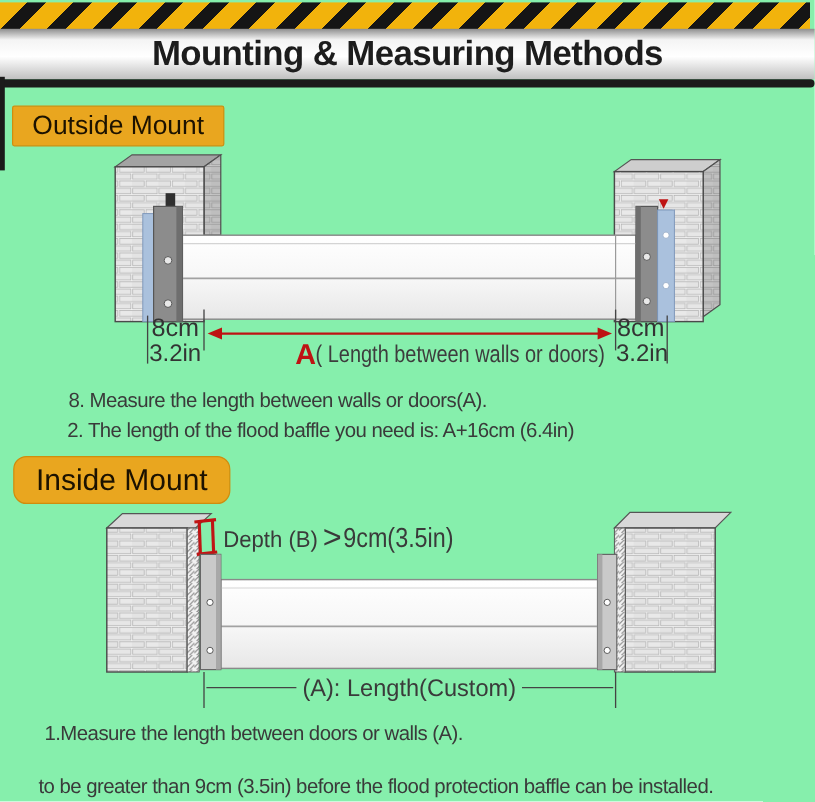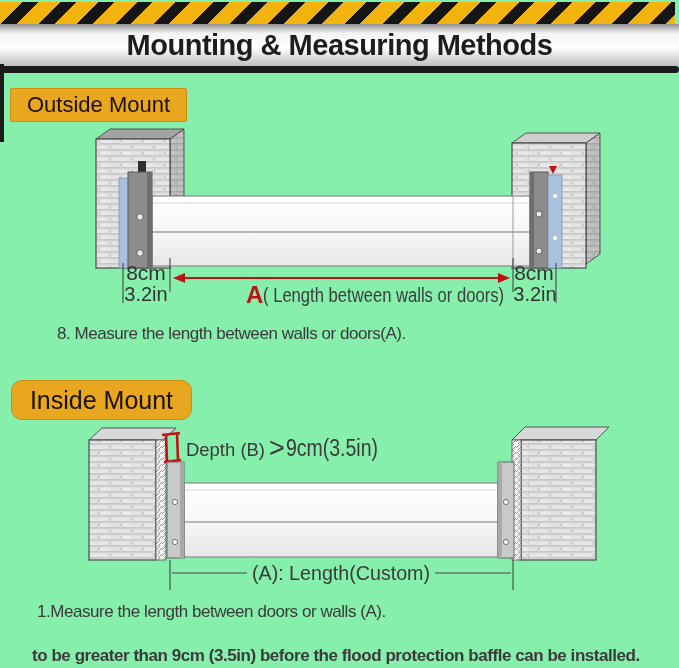--- a/index.html
+++ b/index.html
@@ -137,20 +137,21 @@
     <text x="146" y="280" text-anchor="middle" font-size="21" fill="#333">8cm</text>
     <text x="146" y="301" text-anchor="middle" font-size="20" fill="#333">3.2in</text>
     <text x="534" y="280" text-anchor="middle" font-size="21" fill="#333">8cm</text>
     <text x="535" y="301" text-anchor="middle" font-size="20" fill="#333">3.2in</text>
 
     <text x="246" y="303" font-size="24" font-weight="bold" fill="#be1313">A</text>
     <text x="263" y="302" font-size="20" fill="#3d3d3d" textLength="241" lengthAdjust="spacingAndGlyphs">( Length between walls or doors)</text>
   </svg>
 
   <div class="step" style="left:57px;top:324px;">8. Measure the length between walls or doors(A).</div>
+  <div class="step" style="left:56px;top:349px;">2. The length of the flood baffle you need is: A+16cm (6.4in)</div>
 
   <div class="badge badge-inside">
     <span>Inside Mount</span>
   </div>
 
   <svg class="svg-abs" style="left:80px;top:425px;" width="535" height="170" viewBox="80 425 535 170">
 
     <g>
       <polygon points="89,440 163,440 176,428 102,428" fill="#d8d8d8" stroke="#555" stroke-width="1"></polygon>
       <rect x="89" y="440" width="67" height="120" fill="url(#bricks)" stroke="#4a4a4a" stroke-width="1.2"></rect>
@@ -197,15 +198,15 @@
     <g>
       <line x1="170" y1="560" x2="170" y2="590" stroke="#444" stroke-width="1.1"></line>
       <line x1="513" y1="560" x2="513" y2="590" stroke="#444" stroke-width="1.1"></line>
       <line x1="172" y1="573" x2="247" y2="573" stroke="#444" stroke-width="1.2"></line>
       <line x1="435" y1="573" x2="511" y2="573" stroke="#444" stroke-width="1.2"></line>
       <text x="341" y="580" text-anchor="middle" font-size="20" fill="#3a3a3a" textLength="178" lengthAdjust="spacingAndGlyphs">(A): Length(Custom)</text>
     </g>
   </svg>
 
   <div class="step" style="left:37px;top:602px;">1.Measure the length between doors or walls (A).</div>
-  <div class="step" style="left:32px;top:646px;font-weight:bold;">to be greater than 9cm (3.5in) before the flood protection baffle can be installed.</div>
+  <div class="step" style="left:32px;top:646px;">to be greater than 9cm (3.5in) before the flood protection baffle can be installed.</div>
 
 </div>
 
 </body></html>

